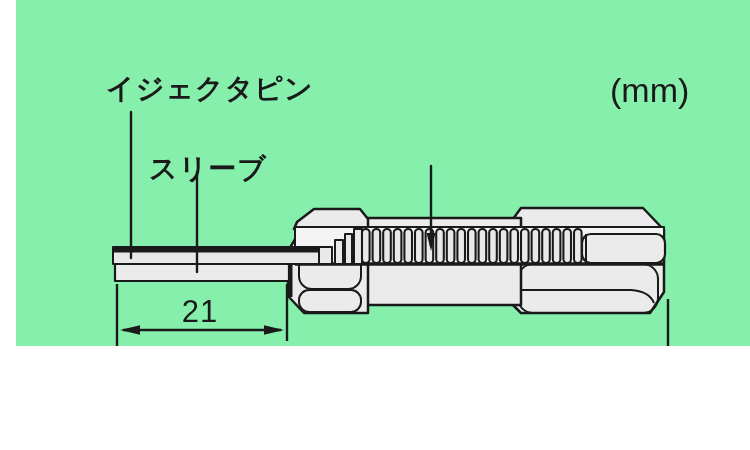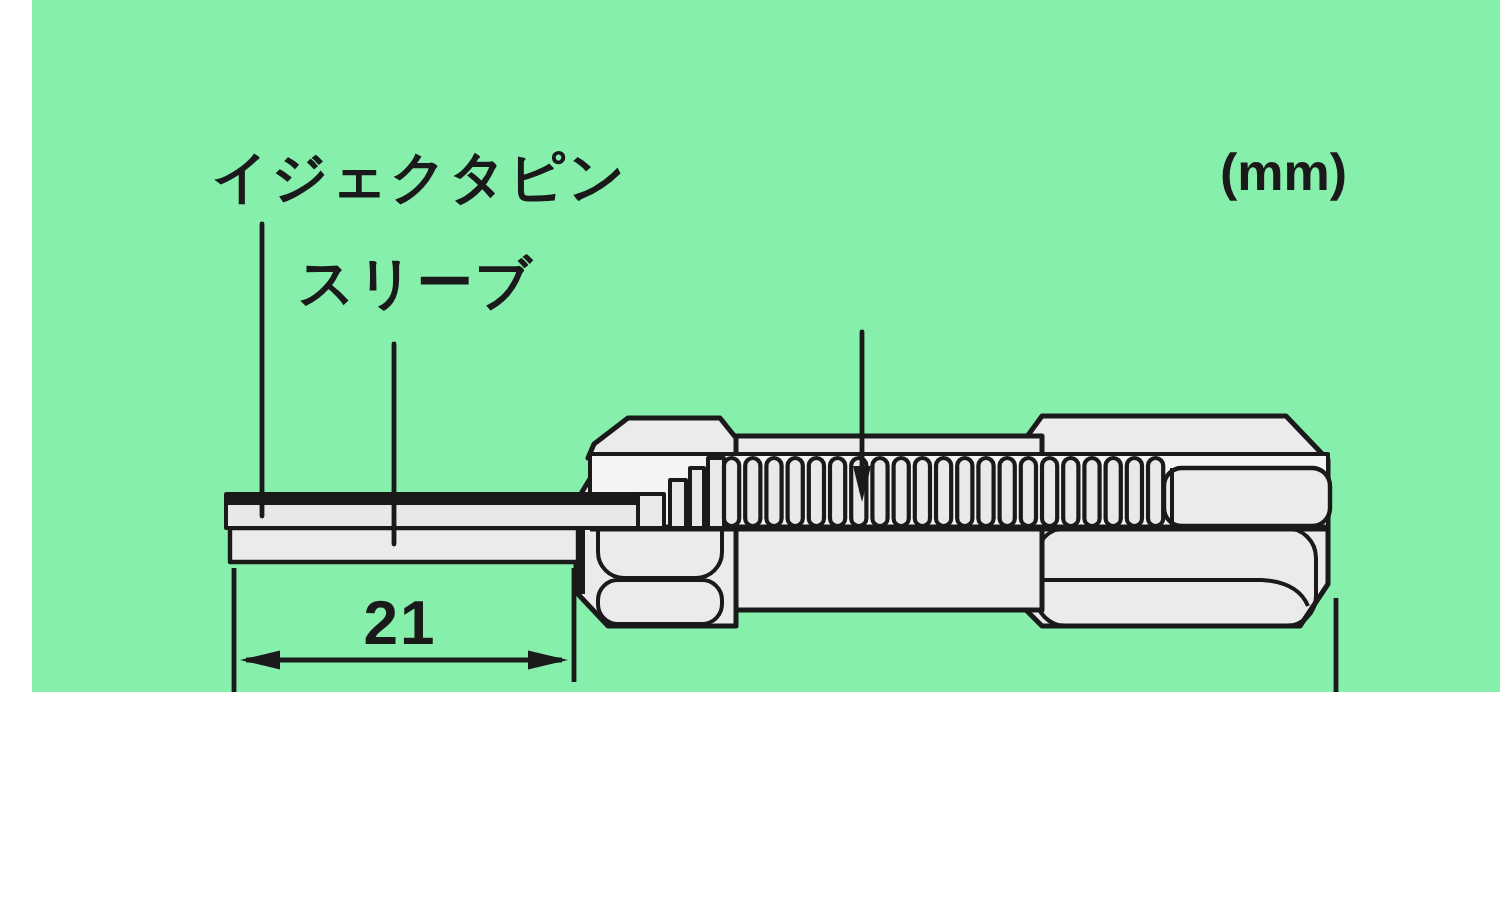--- a/index.html
+++ b/index.html
@@ -6,25 +6,25 @@
   #canvas{
     position:relative;width:750px;height:346px;background:#86efac;overflow:hidden;
     font-family:"Liberation Sans","DejaVu Sans",sans-serif;color:#1a1a1a;margin-left:16px;
   }
   #drawing{position:absolute;left:0;top:0;}
   .callout{
     position:absolute;font-size:28px;font-weight:600;letter-spacing:1px;
     color:#1a1a1a;white-space:nowrap;line-height:1.1;
   }
   .dim-text{
-    position:absolute;font-size:31px;font-weight:700;color:#1a1a1a;
+    position:absolute;font-size:31px;font-weight:400;color:#1a1a1a;
     width:70px;text-align:center;line-height:1;letter-spacing:1px;
   }
   .unit{
-    position:absolute;font-size:26px;font-weight:700;color:#1a1a1a;
+    position:absolute;font-size:34px;font-weight:400;color:#1a1a1a;
     letter-spacing:0px;line-height:1.1;
   }
 </style>
 </head>
 <body>
 
 <div id="canvas">
 
   <svg id="drawing" width="750" height="450" viewBox="0 0 750 450">
 
@@ -104,20 +104,20 @@
     <g fill="#1a1a1a">
       <polygon points="104,330 124,325.2 124,334.8"></polygon>
       <polygon points="268,330 248,325.2 248,334.8"></polygon>
       <polygon points="103,374 123,369.2 123,378.8"></polygon>
       <polygon points="650,374 630,369.2 630,378.8"></polygon>
     </g>
   </svg>
 
   <div class="callout" style="left:90px;top:74px">イジェクタピン</div>
 
-  <div class="callout" style="left:133px;top:127px">スリーブ</div>
+  <div class="callout" style="left:133px;top:154px">スリーブ</div>
 
 
   <div class="unit" style="left:594px;top:72px">(mm)</div>
 
   <div class="dim-text" style="left:149px;top:296px">21</div>
 
 </div>
 
 </body></html>

